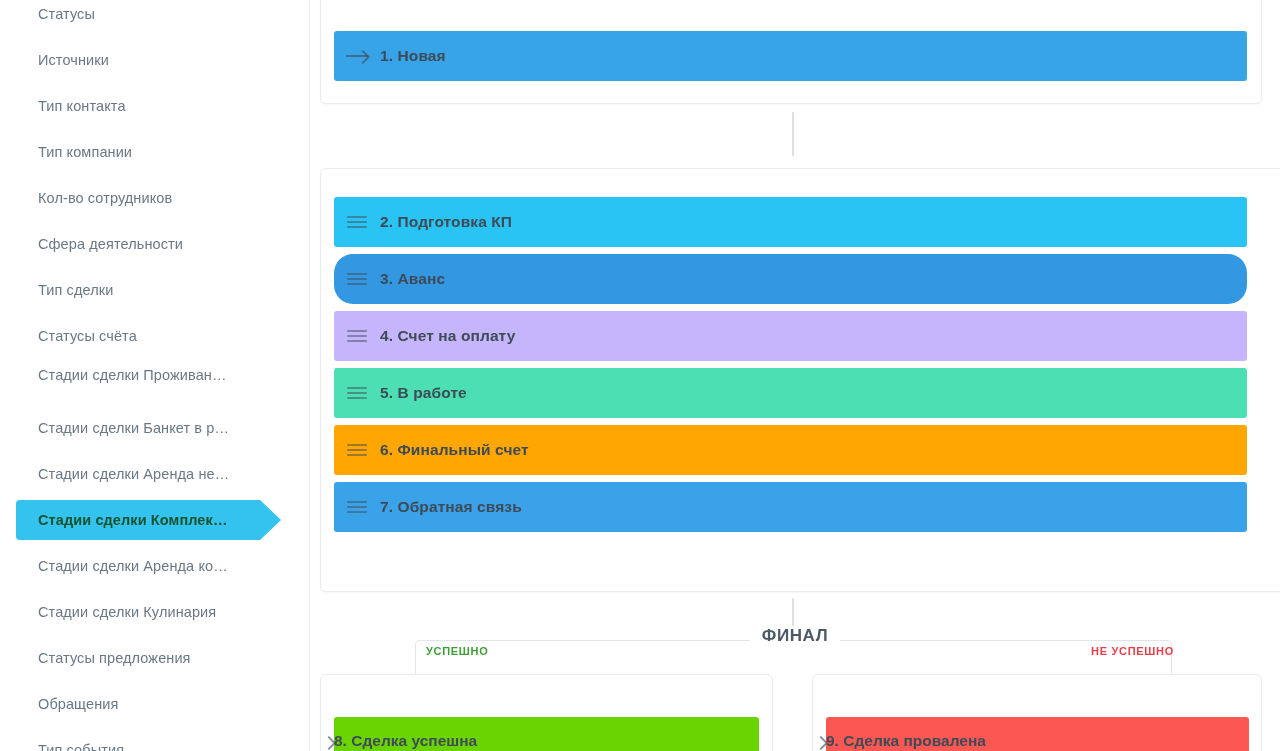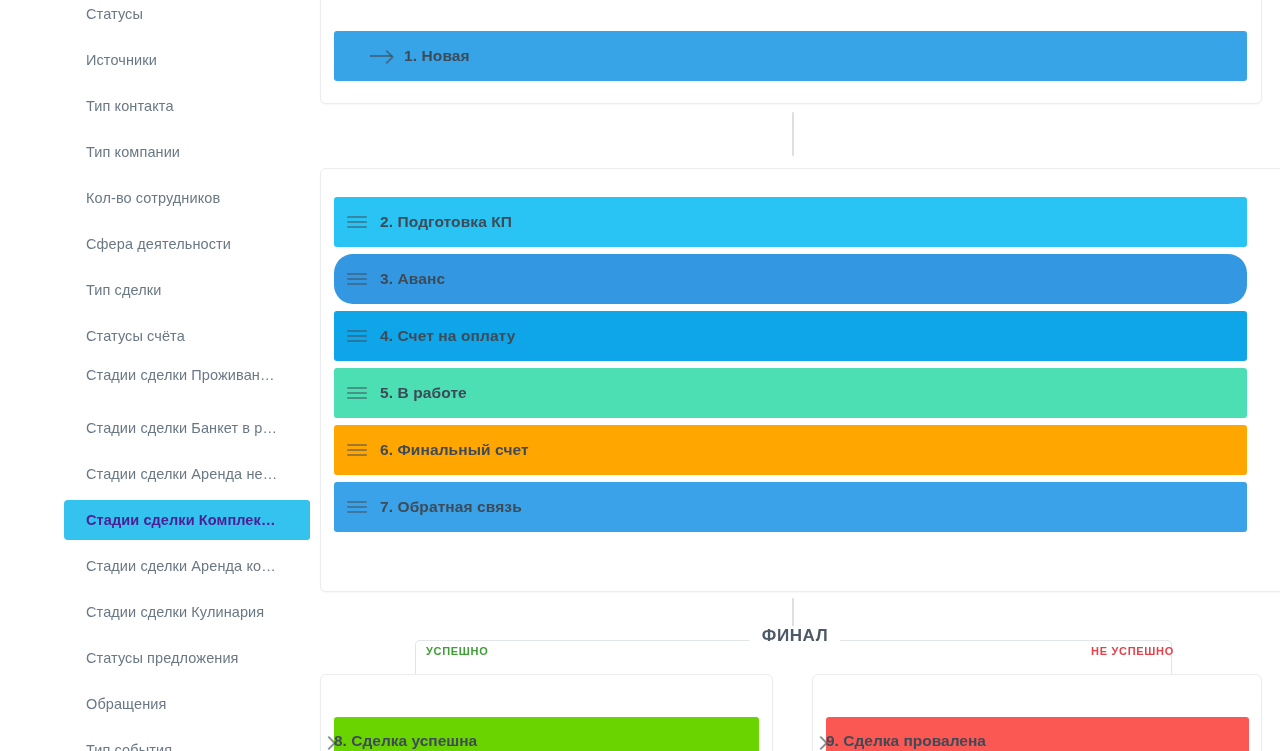--- a/index.html
+++ b/index.html
@@ -21,40 +21,39 @@
   
   #sidebar {
     position: absolute;
     left: 0;
     top: 0;
     width: 310px;
     height: 751px;
     background: #ffffff;
     border-right: 1px solid #eceef0;
     overflow: hidden;
-    margin-left: 48px;
   }
 
   .side-item {
     position: absolute;
     left: 16px;
     width: 278px;
     height: 40px;
     display: flex;
     align-items: center;
     padding-left: 22px;
     font-size: 14.5px;
     color: #6a7885;
     white-space: nowrap;
     letter-spacing: .1px;
   }
 
   .side-item.active {
     background: #34c3ef;
-    color: #4c1d95;
+    color: #14532d;
     font-weight: bold;
     border-radius: 4px 0 0 4px;
     width: 244px;
   }
 
   .side-item.active .side-arrow {
     position: absolute;
     right: -21px;
     top: 0;
     width: 0;
@@ -264,21 +263,21 @@
       </div>
       <div class="side-item" style="top: 730px;">
         <span>Тип события</span>
       </div>
     </div>
 </div>
 
 <div id="main">
 
   <div class="card" id="card-first">
-    <div class="stage" id="stage-first" style="top: 44px; background: rgb(56, 164, 232); padding-left: 24px;">
+    <div class="stage" id="stage-first" style="top: 44px; background: rgb(56, 164, 232);">
       <span class="glyph">
         <span class="arrow-ico"></span>
       </span>
       <span>1. Новая</span>
     </div>
   </div>
 
   <div class="connector" id="conn-1"></div>
 
   <div class="card" id="card-middle">
@@ -296,21 +295,21 @@
         <div class="stage" style="top: 85px; background: rgb(51, 152, 225); border-radius: 19px;">
           <span class="glyph">
             <span class="drag-ico">
               <i></i>
               <i></i>
               <i></i>
             </span>
           </span>
           <span>3. Аванс</span>
         </div>
-        <div class="stage" style="top: 142px; background: #0ea5e9;">
+        <div class="stage" style="top: 142px; background: #c4b5fd;">
           <span class="glyph">
             <span class="drag-ico">
               <i></i>
               <i></i>
               <i></i>
             </span>
           </span>
           <span>4. Счет на оплату</span>
         </div>
         <div class="stage" style="top: 199px; background: rgb(75, 223, 179);">

